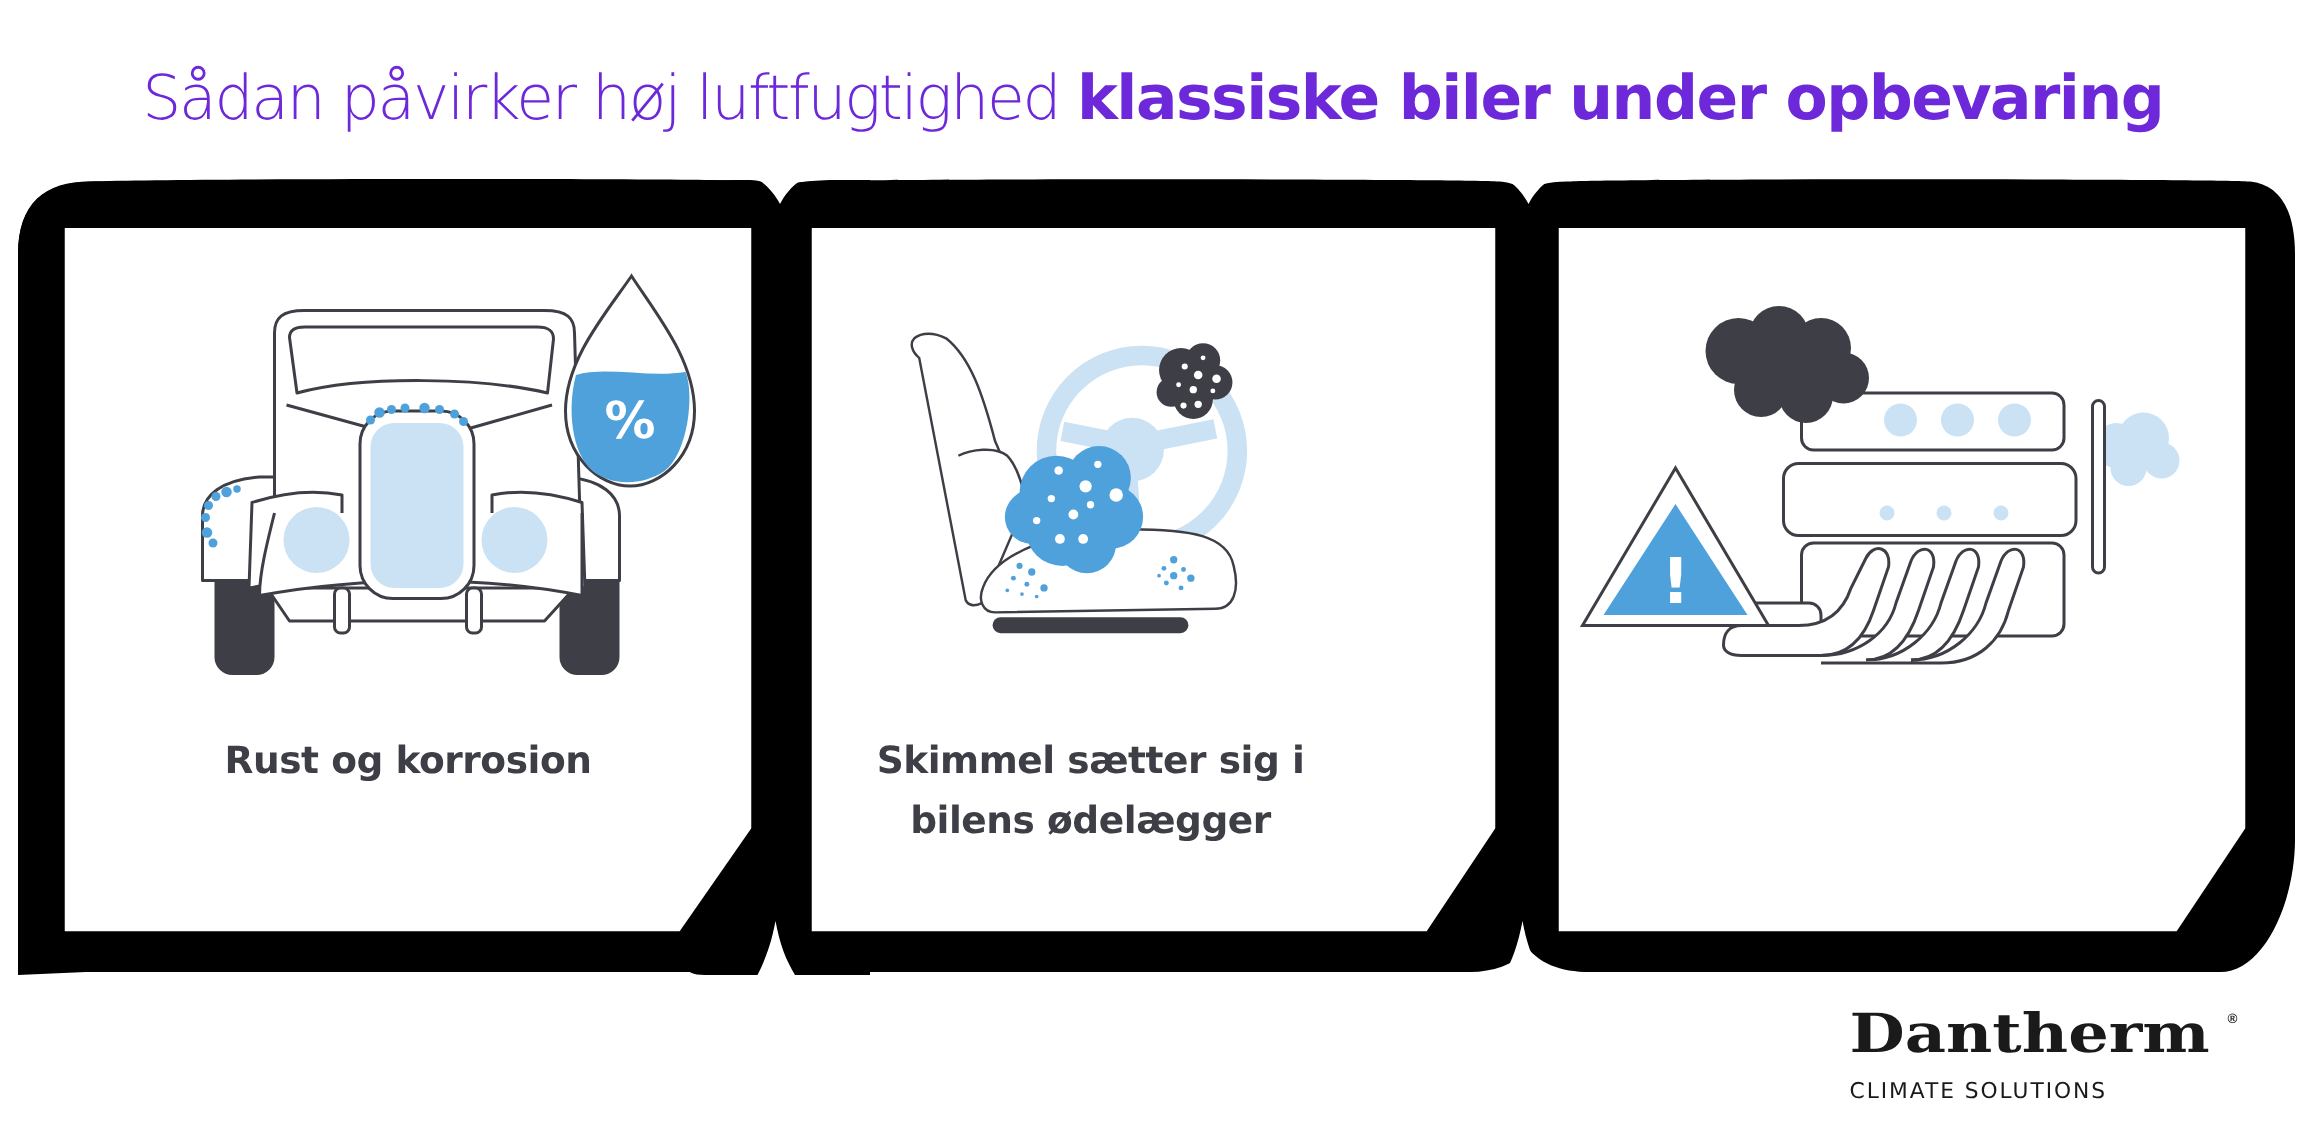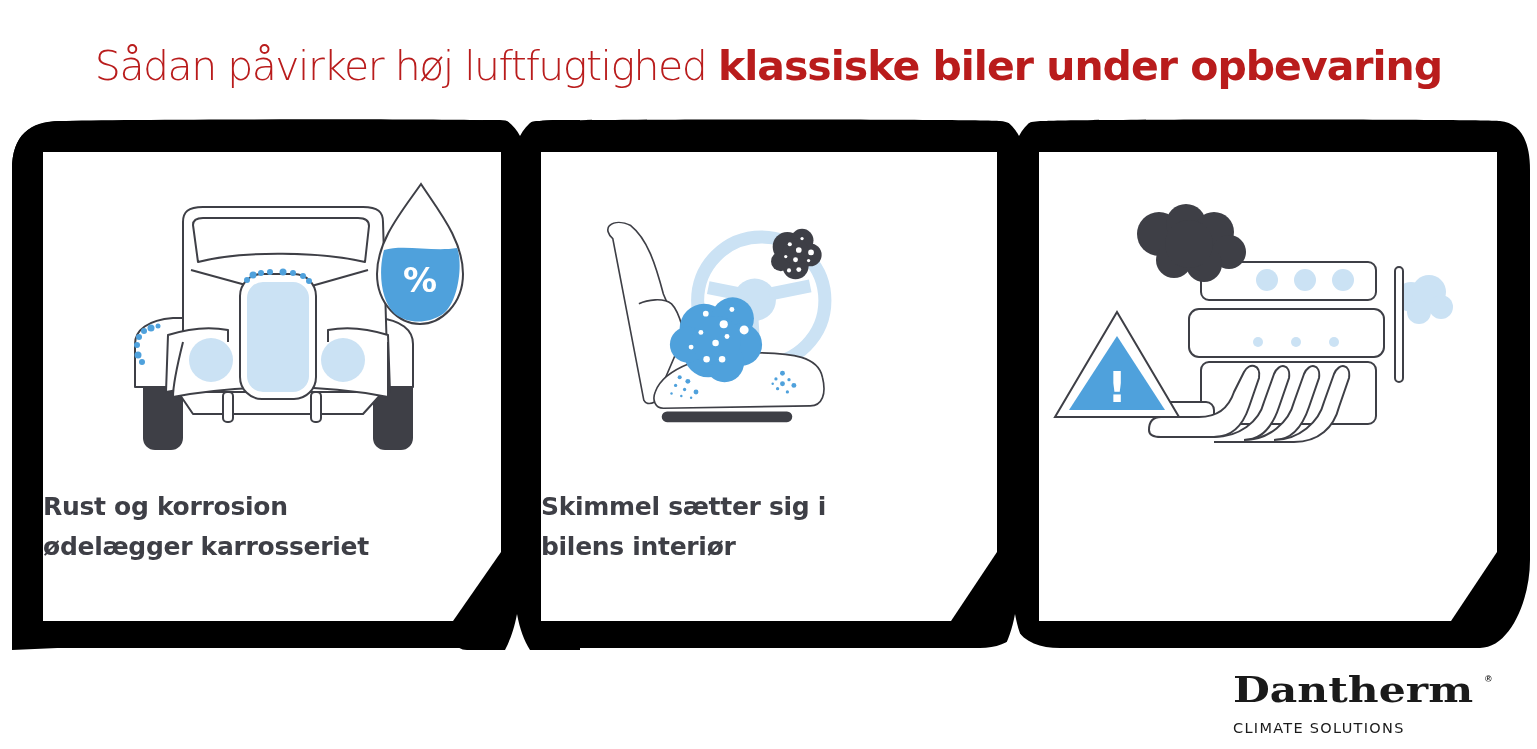--- a/index.html
+++ b/index.html
@@ -1,25 +1,25 @@
 <!DOCTYPE html>
 <html><head>
 <meta charset="utf-8">
 <style>
   html, body { margin:0; padding:0; }
   body { width:1537px; height:749px; background:#ffffff; position:relative; overflow:hidden;
          font-family:"Liberation Sans", "DejaVu Sans", sans-serif; color:#3e3f46; }
   .title { position:absolute; left:0; top:40px; width:1537px; text-align:center; font-size:44px;
-           letter-spacing:-0.5px; color:#b91c1c; white-space:nowrap; }
+           letter-spacing:-0.5px; color:#6d28d9; white-space:nowrap; }
   .title .light { font-weight:300; font-family:"DejaVu Sans", sans-serif; font-size:41px; letter-spacing:-1.5px; }
   .title .bold { font-weight:700; font-family:"DejaVu Sans", sans-serif; font-size:41px; letter-spacing:-1px; }
   .frame { position:absolute; left:0; top:0; width:1537px; height:749px; }
   .panel { position:absolute; top:152px; height:469px; }
   .panel .illus { position:absolute; left:0; top:0; width:100%; height:320px; }
-  .panel .caption { position:absolute; left:0; width:100%; top:335px; 
+  .panel .caption { position:absolute; left:0; width:100%; top:335px; text-align:center;
                     font-family:"DejaVu Sans", sans-serif; font-weight:700; font-size:25px;
                     line-height:40px; color:#3e3f46; letter-spacing:-0.3px; }
   .caption span { display:block; }
   .logo { position:absolute; left:1233px; top:672px; width:260px; }
   .logo .brand { font-family:"DejaVu Serif", serif; font-weight:900; font-size:36px; color:#1a1a1a;
                  letter-spacing:0px; line-height:34px; transform:scaleX(1.18); transform-origin:left; display:inline-block; }
   .logo .reg { position:absolute; left:252px; top:2px; font-size:9px; font-weight:700; color:#1a1a1a; }
   .logo .sub { font-family:"DejaVu Sans", sans-serif; font-size:14.5px; letter-spacing:1.3px; color:#1a1a1a;
                line-height:16px; margin-top:14px; }
 </style>
@@ -99,21 +99,20 @@
         <circle cx="95" cy="203" r="3.5"></circle>
       <circle cx="99" cy="210" r="3"></circle>
     </g>
 
     <path d="M378,32 C395,58 420,88 420,122 C420,152 398,172 377,172 C356,172 334,152 334,122 C334,88 360,58 378,32 Z" fill="#fff" stroke="#3e3f46" stroke-width="2"></path>
     <path d="M341,98 C360,92 390,100 414,96 C420,110 416,150 400,162 C385,172 365,172 352,162 C338,150 335,120 341,98 Z" fill="#4fa1dc"></path>
     <text x="377" y="140" text-anchor="middle" font-family="DejaVu Sans, sans-serif" font-size="34" font-weight="700" fill="#fff">%</text>
   </svg>
   <div class="caption">
     <span>Rust og korrosion</span>
-    <span>ødelægger karrosseriet</span>
   </div>
 </div>
 
 <div class="panel" style="left:541px; width:372px;">
   <svg style="position:absolute;left:0;top:0;" width="456" height="469" viewBox="0 0 456 469">
     <path d="M0,0 L456,0 L456,400 L410,469 L0,469 Z" fill="#fff"></path>
   </svg>
   <svg class="illus" viewBox="0 0 456 320">
 
     <circle cx="270" cy="146" r="78" fill="none" stroke="#cbe2f4" stroke-width="16"></circle>
@@ -184,21 +183,21 @@
         <circle cx="304" cy="243" r="2"></circle>
       <circle cx="296" cy="248" r="3"></circle>
         <circle cx="310" cy="250" r="3"></circle>
         <circle cx="290" cy="254" r="2"></circle>
       <circle cx="302" cy="258" r="2"></circle>
         <circle cx="284" cy="248" r="1.5"></circle>
     </g>
   </svg>
   <div class="caption">
     <span>Skimmel sætter sig i</span>
-    <span>bilens interiør</span>
+    <span>bilens ødelægger</span>
   </div>
 </div>
 
 <div class="panel" style="left:1039px; width:458px;">
   <svg style="position:absolute;left:0;top:0;" width="458" height="469" viewBox="0 0 458 469">
     <path d="M0,0 L458,0 L458,400 L412,469 L0,469 Z" fill="#fff"></path>
   </svg>
   <svg class="illus" viewBox="0 0 458 320">
 
     <g fill="#cbe2f4">

